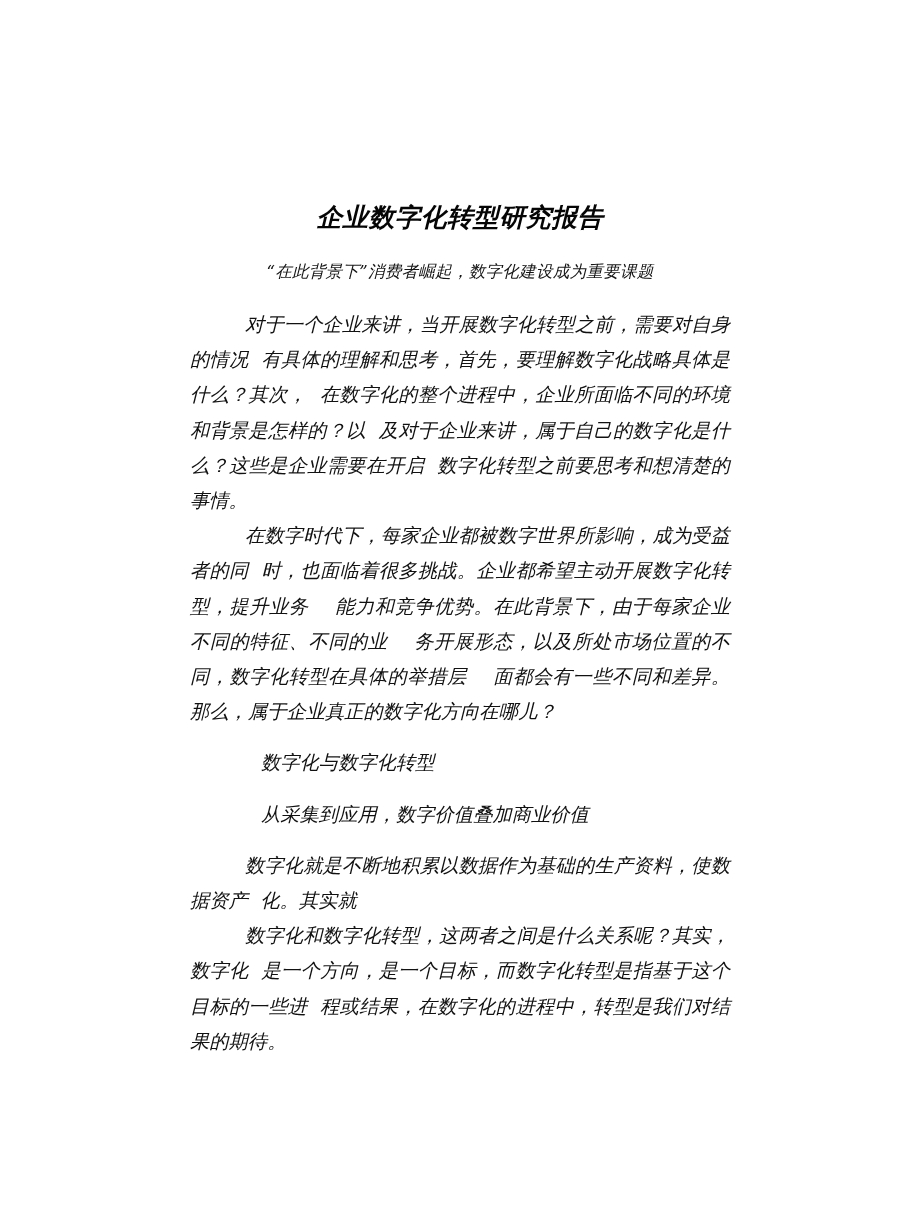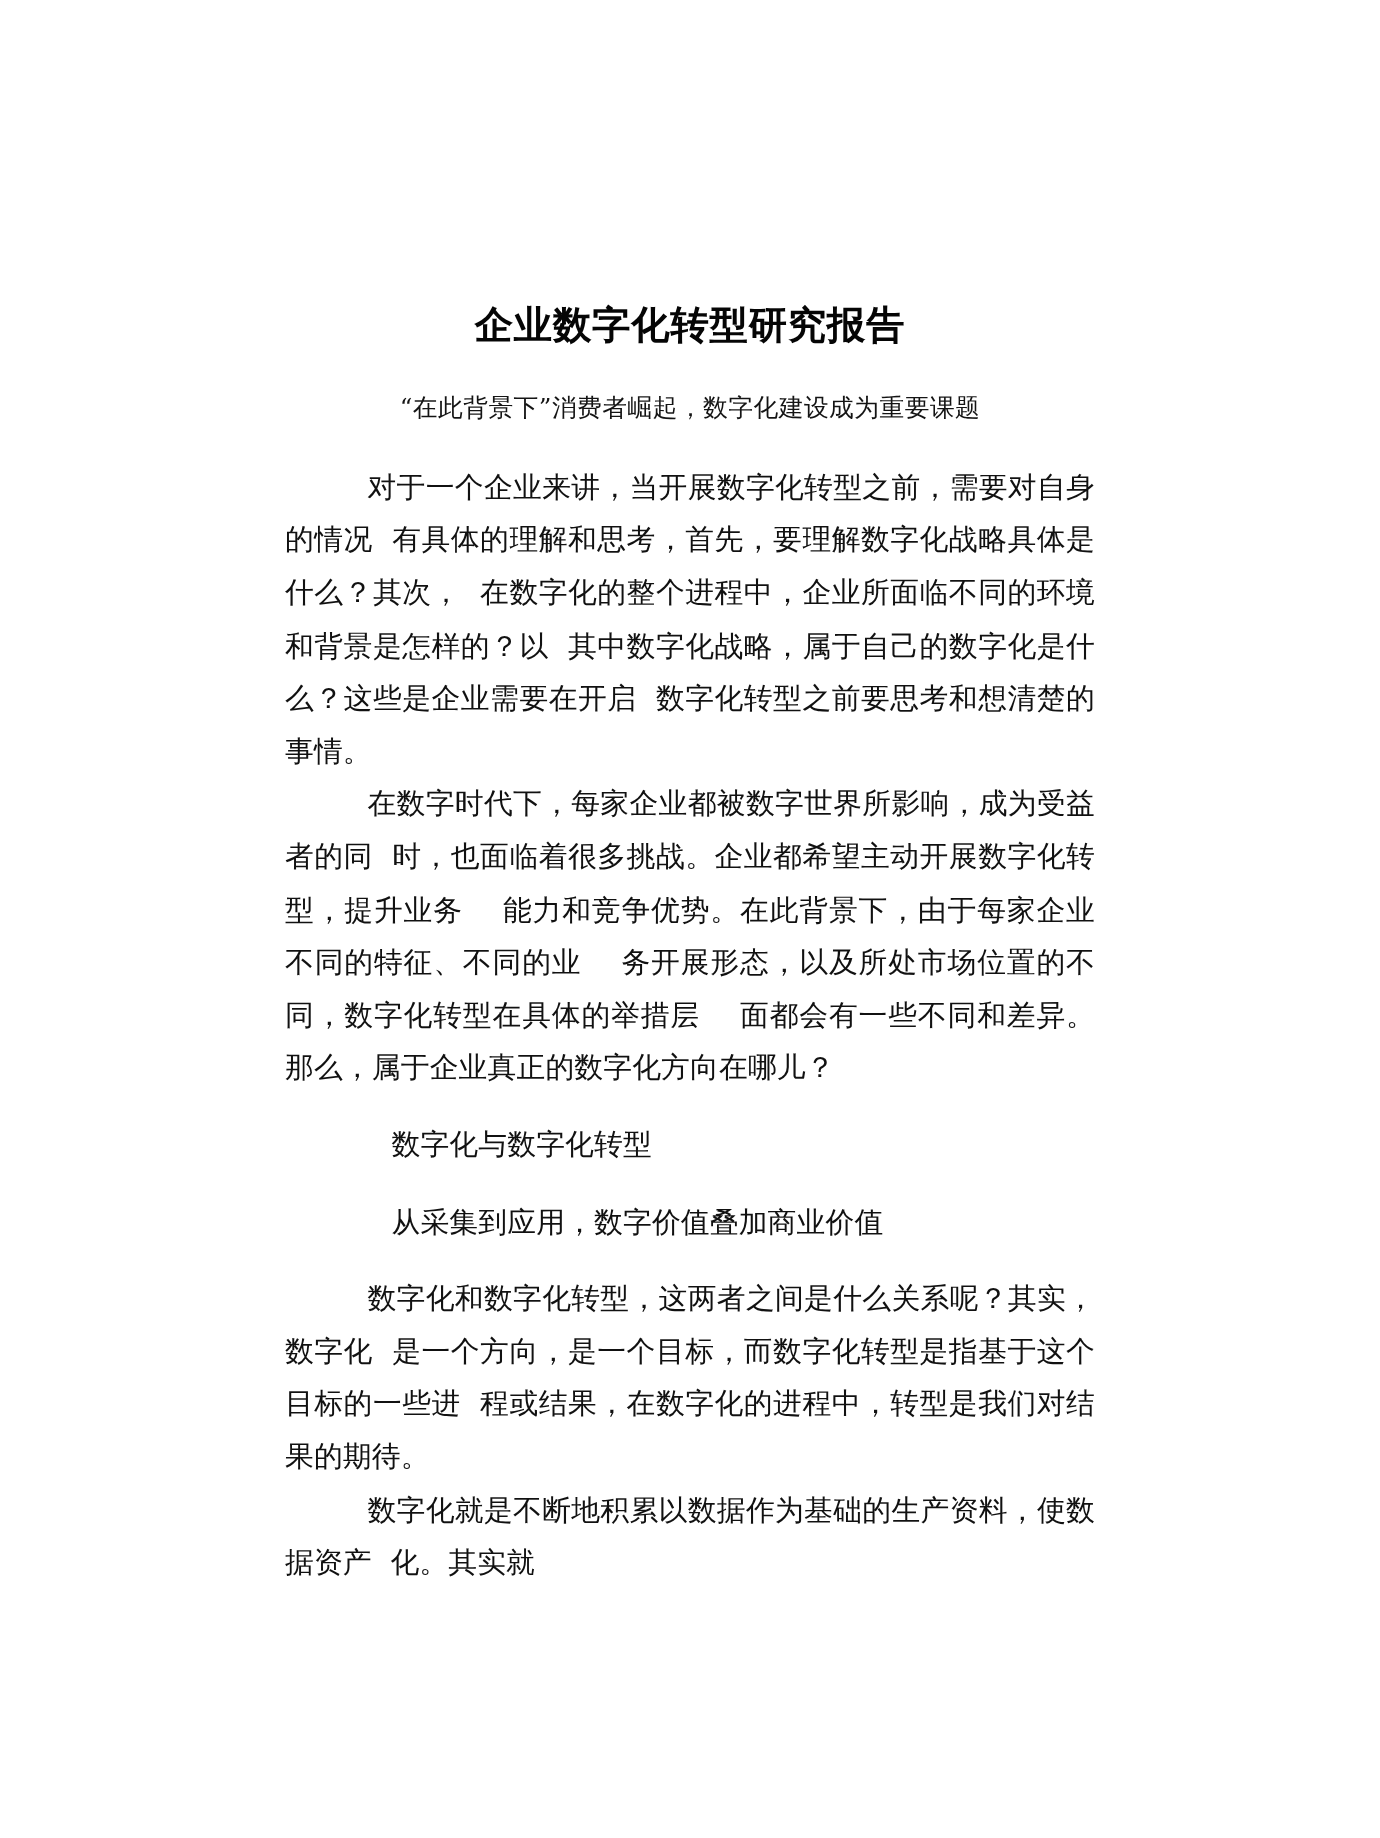--- a/index.html
+++ b/index.html
@@ -18,20 +18,21 @@
     -webkit-font-smoothing: antialiased;
   }
 
   .page {
     position: absolute;
     left: 0;
     top: 0;
     width: 920px;
     height: 1225px;
     background: #ffffff;
+    font-style: italic;
   }
 
   .content {
     position: absolute;
     left: 190px;
     top: 200px;
     width: 540px;
   }
 
   .doc-title {
@@ -87,27 +88,27 @@
 </head>
 <body>
 
 <div class="page">
   <div class="content">
 
     <h1 class="doc-title">企业数字化转型研究报告</h1>
 
     <p class="doc-subtitle">“在此背景下”消费者崛起，数字化建设成为重要课题</p>
 
-    <p class="para first-para">对于一个企业来讲，当开展数字化转型之前，需要对自身的情况  有具体的理解和思考，首先，要理解数字化战略具体是什么？其次，  在数字化的整个进程中，企业所面临不同的环境和背景是怎样的？以  其中数字化战略，属于自己的数字化是什么？这些是企业需要在开启  数字化转型之前要思考和想清楚的事情。</p>
+    <p class="para first-para">对于一个企业来讲，当开展数字化转型之前，需要对自身的情况  有具体的理解和思考，首先，要理解数字化战略具体是什么？其次，  在数字化的整个进程中，企业所面临不同的环境和背景是怎样的？以  及对于企业来讲，属于自己的数字化是什么？这些是企业需要在开启  数字化转型之前要思考和想清楚的事情。</p>
 
 
     <p class="para">在数字时代下，每家企业都被数字世界所影响，成为受益者的同  时，也面临着很多挑战。企业都希望主动开展数字化转型，提升业务    能力和竞争优势。在此背景下，由于每家企业不同的特征、不同的业    务开展形态，以及所处市场位置的不同，数字化转型在具体的举措层    面都会有一些不同和差异。那么，属于企业真正的数字化方向在哪儿？</p>
 
     <p class="heading-line">数字化与数字化转型</p>
 
     <p class="heading-line">从采集到应用，数字价值叠加商业价值</p>
 
+    <p class="para">数字化就是不断地积累以数据作为基础的生产资料，使数据资产  化。其实就</p>
+
     <p class="para">数字化和数字化转型，这两者之间是什么关系呢？其实，数字化  是一个方向，是一个目标，而数字化转型是指基于这个目标的一些进  程或结果，在数字化的进程中，转型是我们对结果的期待。</p>
-
-    <p class="para">数字化就是不断地积累以数据作为基础的生产资料，使数据资产  化。其实就</p>
 
   </div>
 </div>
 
 </body></html>

